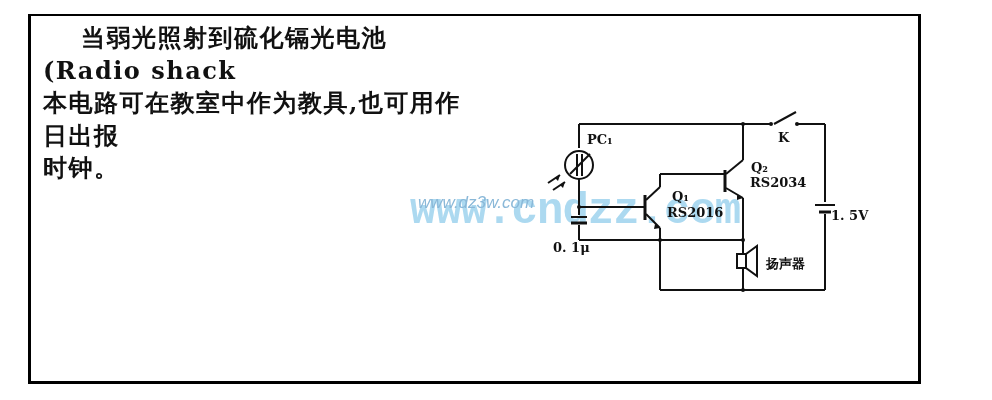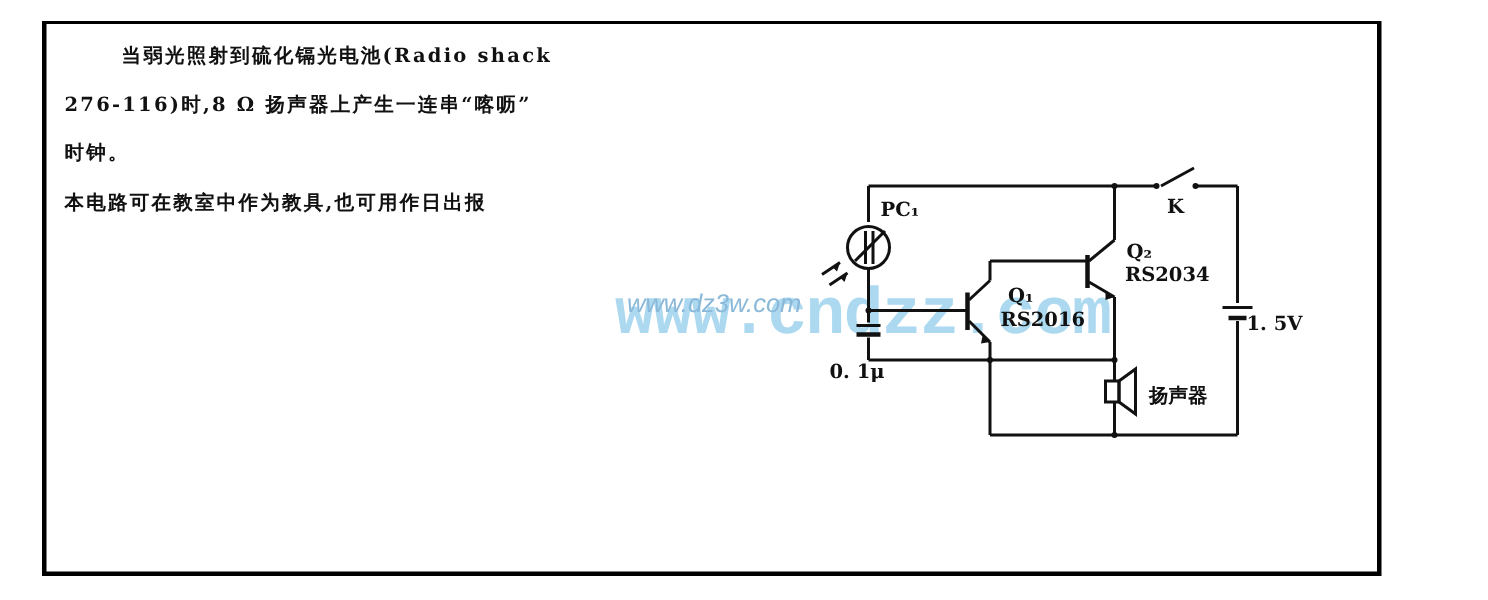--- a/index.html
+++ b/index.html
@@ -1,34 +1,33 @@
 <!DOCTYPE html>
 <html><head>
 <meta charset="utf-8">
 <style>
   html, body { margin:0; padding:0; background:#ffffff; }
   body { width:992px; height:400px; position:relative; overflow:hidden; font-family:"DejaVu Serif", serif; }
   .frame { position:absolute; left:28px; top:14px; width:893px; height:370px; border:3px solid #000; border-top-width:2px; box-sizing:border-box; }
-  .para { position:absolute; left:43px; top:22px; width:432px; font-size:13px; line-height:32.5px; font-weight:bold; color:#111; letter-spacing:1.5px; }
+  .para { position:absolute; left:43px; top:22px; width:432px; font-size:24px; line-height:32.5px; font-weight:bold; color:#111; letter-spacing:1.5px; }
   .para .indent { display:inline-block; width:38px; }
   .watermark { position:absolute; left:410px; top:186px; font-family:Liberation Mono, monospace; font-size:44px; font-weight:bold; color:#9ed3ee; letter-spacing:-1px; opacity:0.85; }
   .watermark2 { position:absolute; left:418px; top:193px; font-family:Liberation Sans, sans-serif; font-size:17px; font-style:italic; color:#8ab8d8; }
   svg { position:absolute; left:0; top:0; }
   .lbl { font-family:"DejaVu Serif", serif; font-size:13px; fill:#111; font-weight:bold; }
 </style>
 </head>
 <body>
 
 <div class="frame"></div>
 
 <div class="para">
   <div><span class="indent"></span><span>当弱光照射到硫化镉光电池(Radio shack</span></div>
-  <div>276-116)时,8 Ω 扬声器上产生一连串“喀呖”</div>
+  <div>本电路可在教室中作为教具,也可用作日出报</div>
   <div>时钟。</div>
-  <div>本电路可在教室中作为教具,也可用作日出报</div>
 </div>
 
 <div class="watermark">www.cndzz.com</div>
 <div class="watermark2">www.dz3w.com</div>
 
 <svg width="992" height="400" viewBox="0 0 992 400">
   <g stroke="#111" stroke-width="2" fill="none">
 
     <polyline points="579,124 579,148"></polyline>
     <line x1="579" y1="124" x2="743" y2="124"></line>

